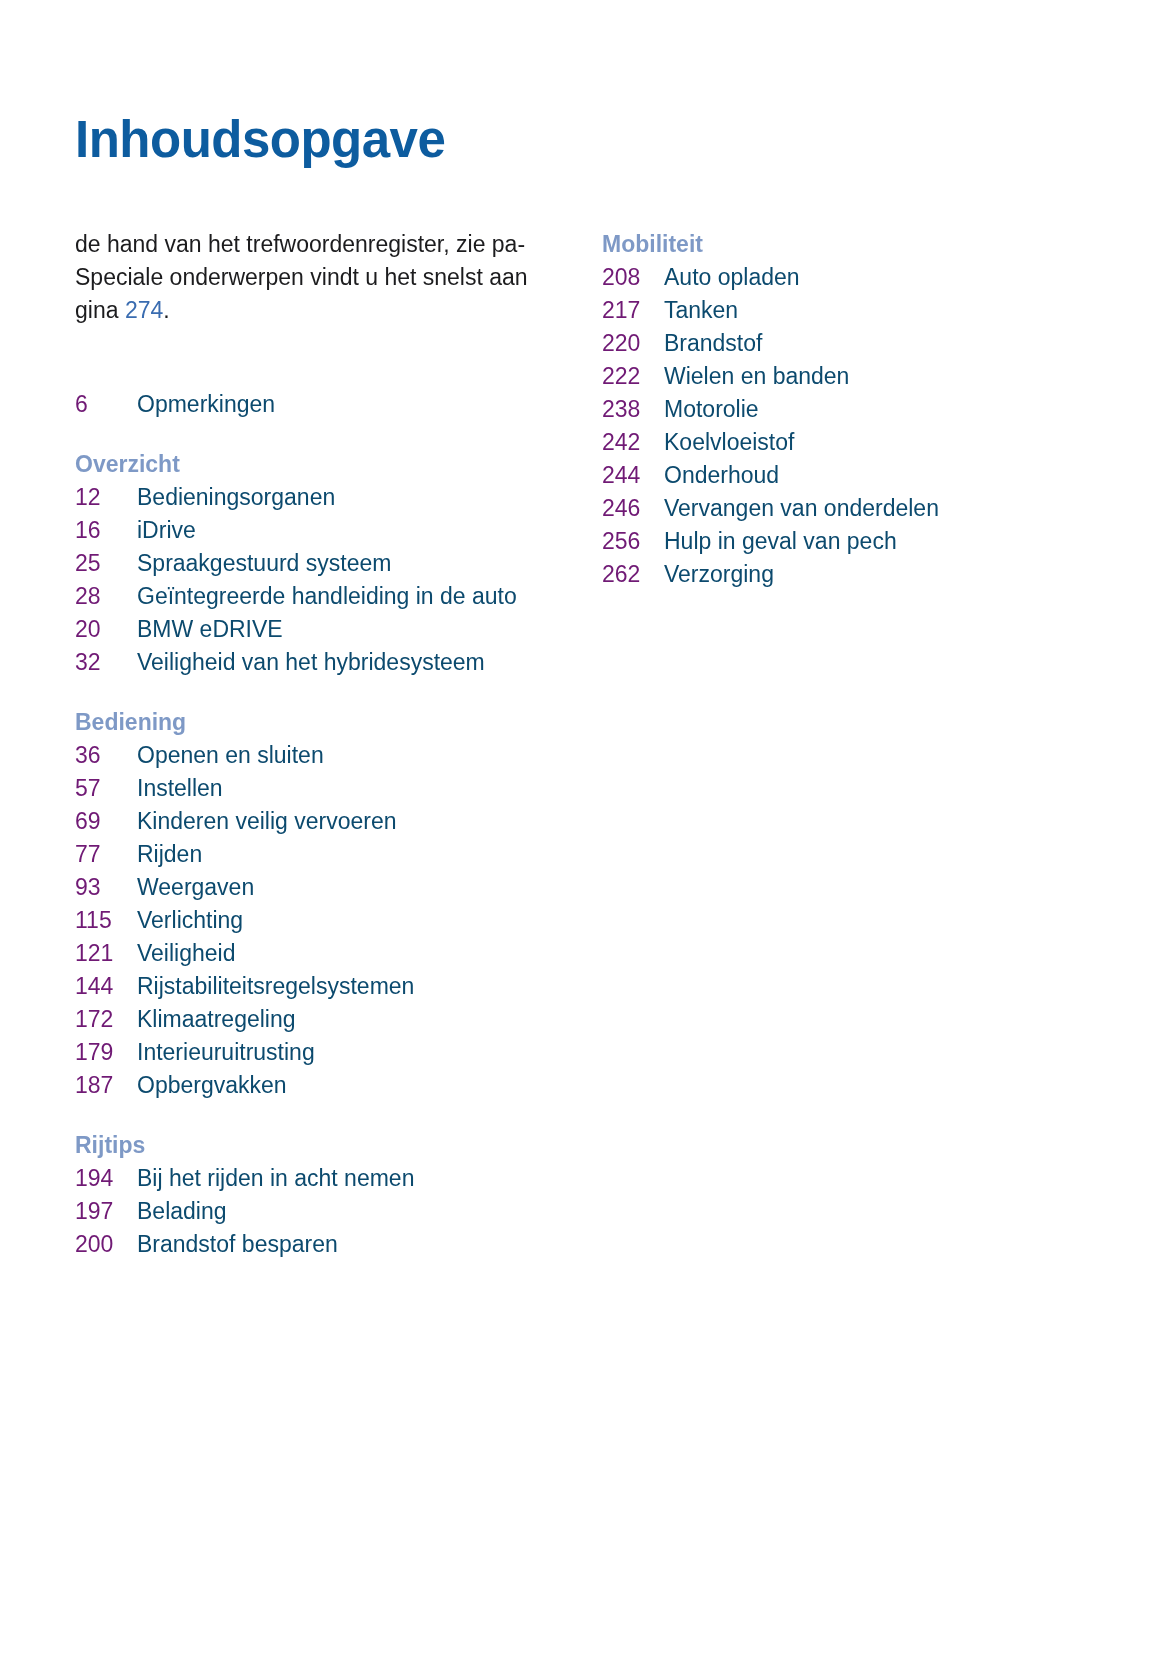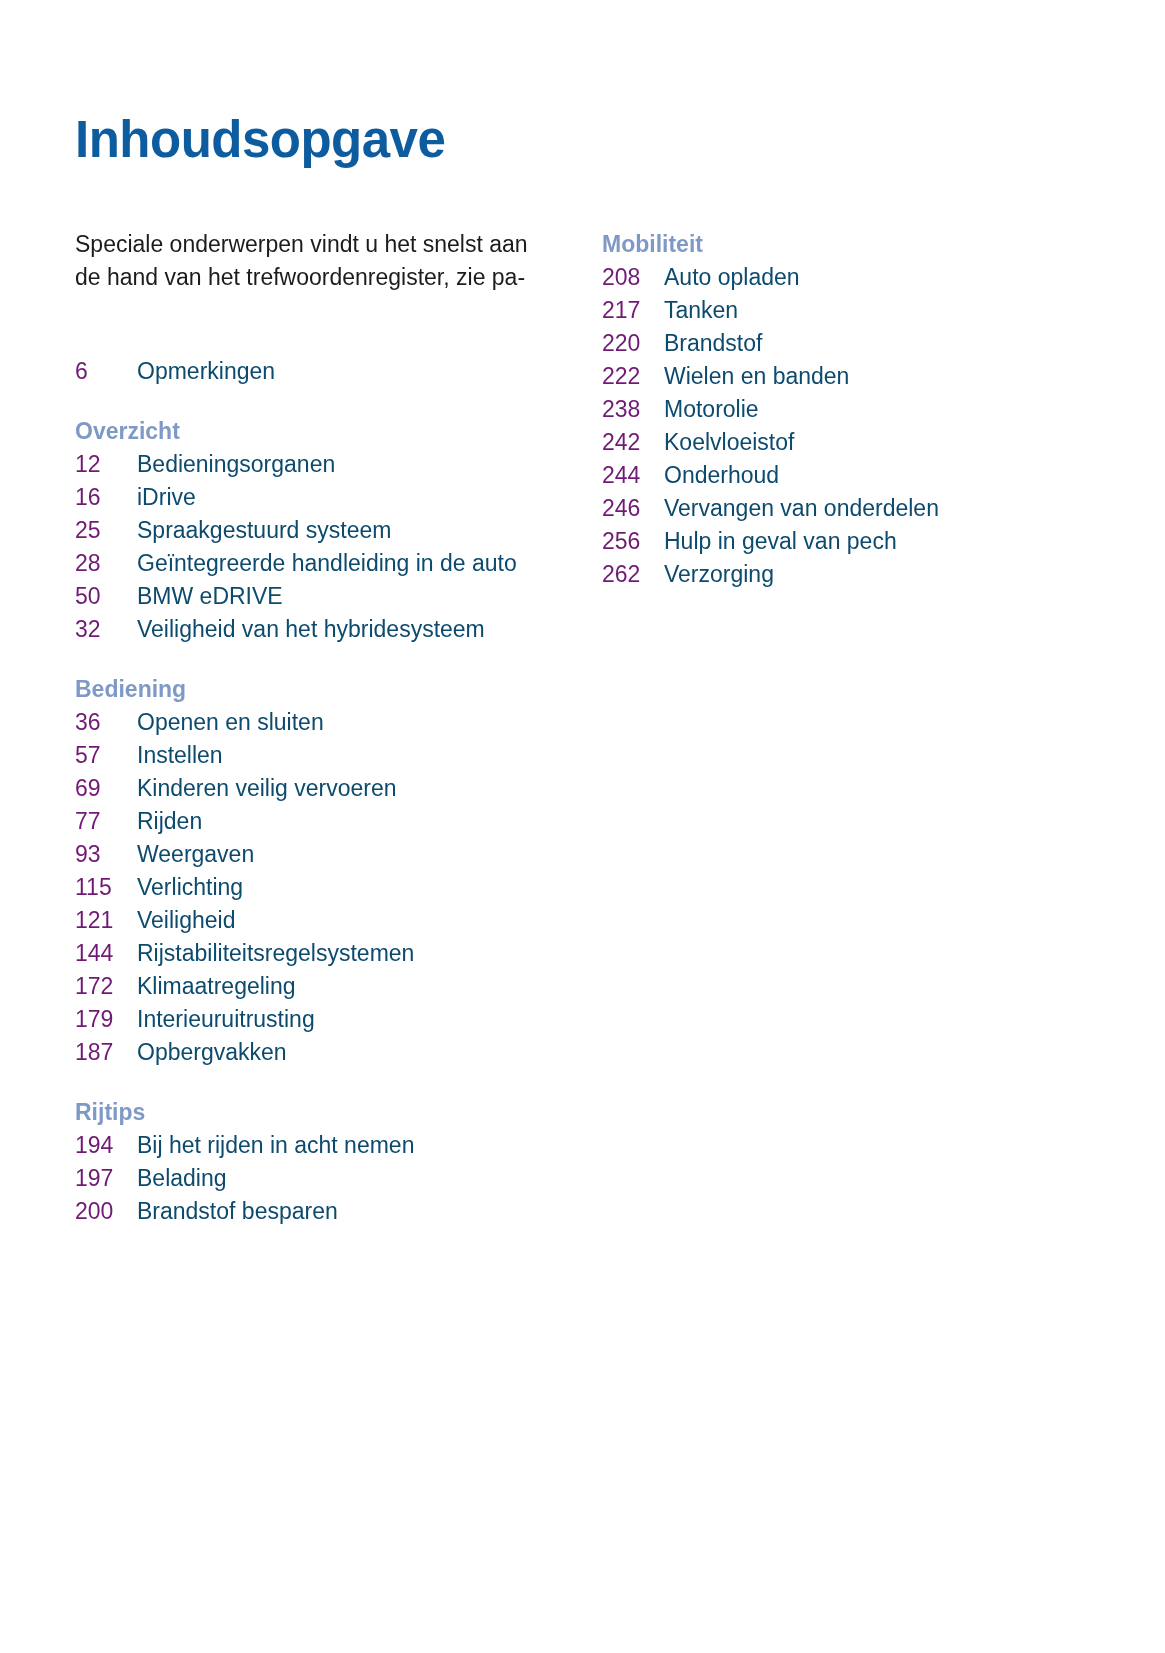--- a/index.html
+++ b/index.html
@@ -69,22 +69,23 @@
 </style>
 </head>
 <body>
 
 <div class="page">
 
   <h1 class="page-title">Inhoudsopgave</h1>
 
   <div class="column left">
     <div class="intro">
+      <div>de hand van het trefwoordenregister, zie pa-</div>
       <div>Speciale onderwerpen vindt u het snelst aan</div>
-      <div>de hand van het trefwoordenregister, zie pa-</div>
+      <div><span>gina </span><span class="page-link">274</span><span>.</span></div>
     </div>
     <div class="blocks" id="left-blocks">
         <div class="toc-section">
           <div class="toc-entry">
             <span class="entry-page">6</span>
             <span class="entry-label">Opmerkingen</span>
           </div>
         </div>
         <div class="toc-section">
           <div class="section-heading">Overzicht</div>
@@ -98,21 +99,21 @@
           </div>
           <div class="toc-entry">
             <span class="entry-page">25</span>
             <span class="entry-label">Spraakgestuurd systeem</span>
           </div>
           <div class="toc-entry">
             <span class="entry-page">28</span>
             <span class="entry-label">Geïntegreerde handleiding in de auto</span>
           </div>
           <div class="toc-entry">
-            <span class="entry-page">50</span>
+            <span class="entry-page">20</span>
             <span class="entry-label">BMW eDRIVE</span>
           </div>
           <div class="toc-entry">
             <span class="entry-page">32</span>
             <span class="entry-label">Veiligheid van het hybridesysteem</span>
           </div>
         </div>
         <div class="toc-section">
           <div class="section-heading">Bediening</div>
           <div class="toc-entry">

